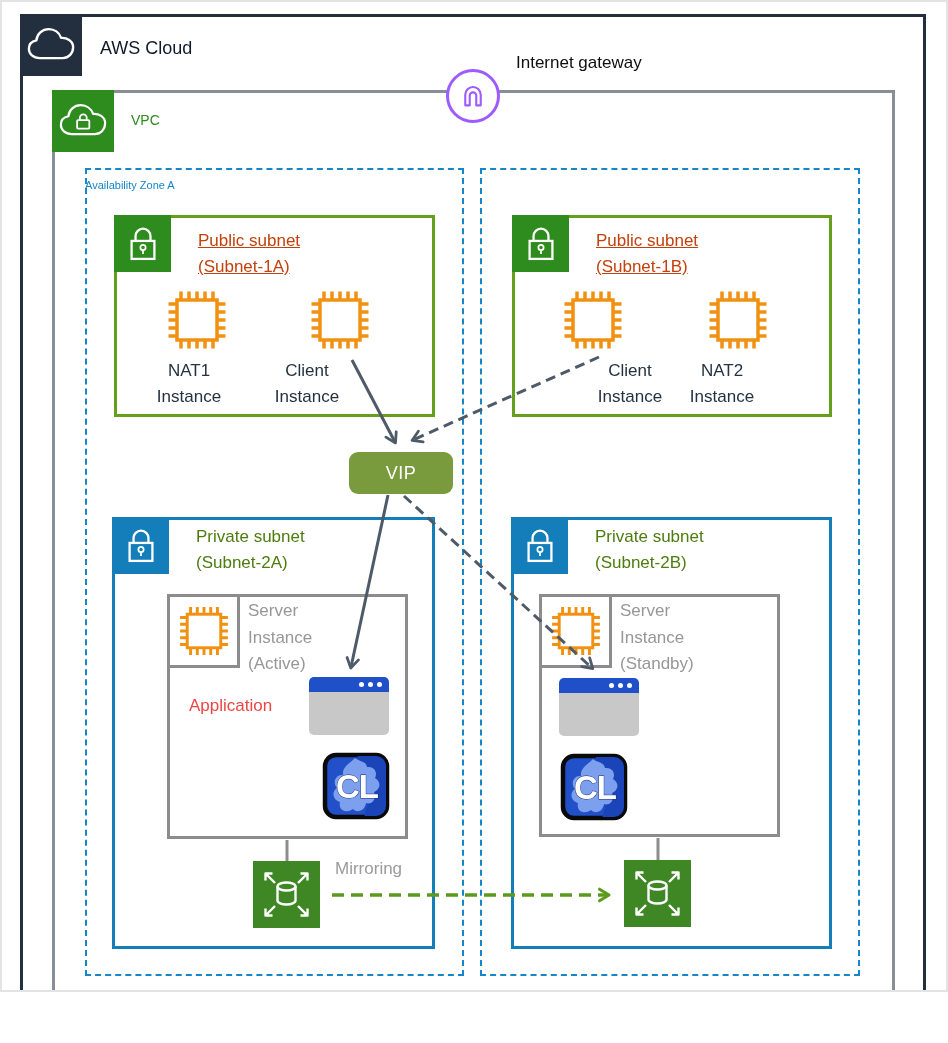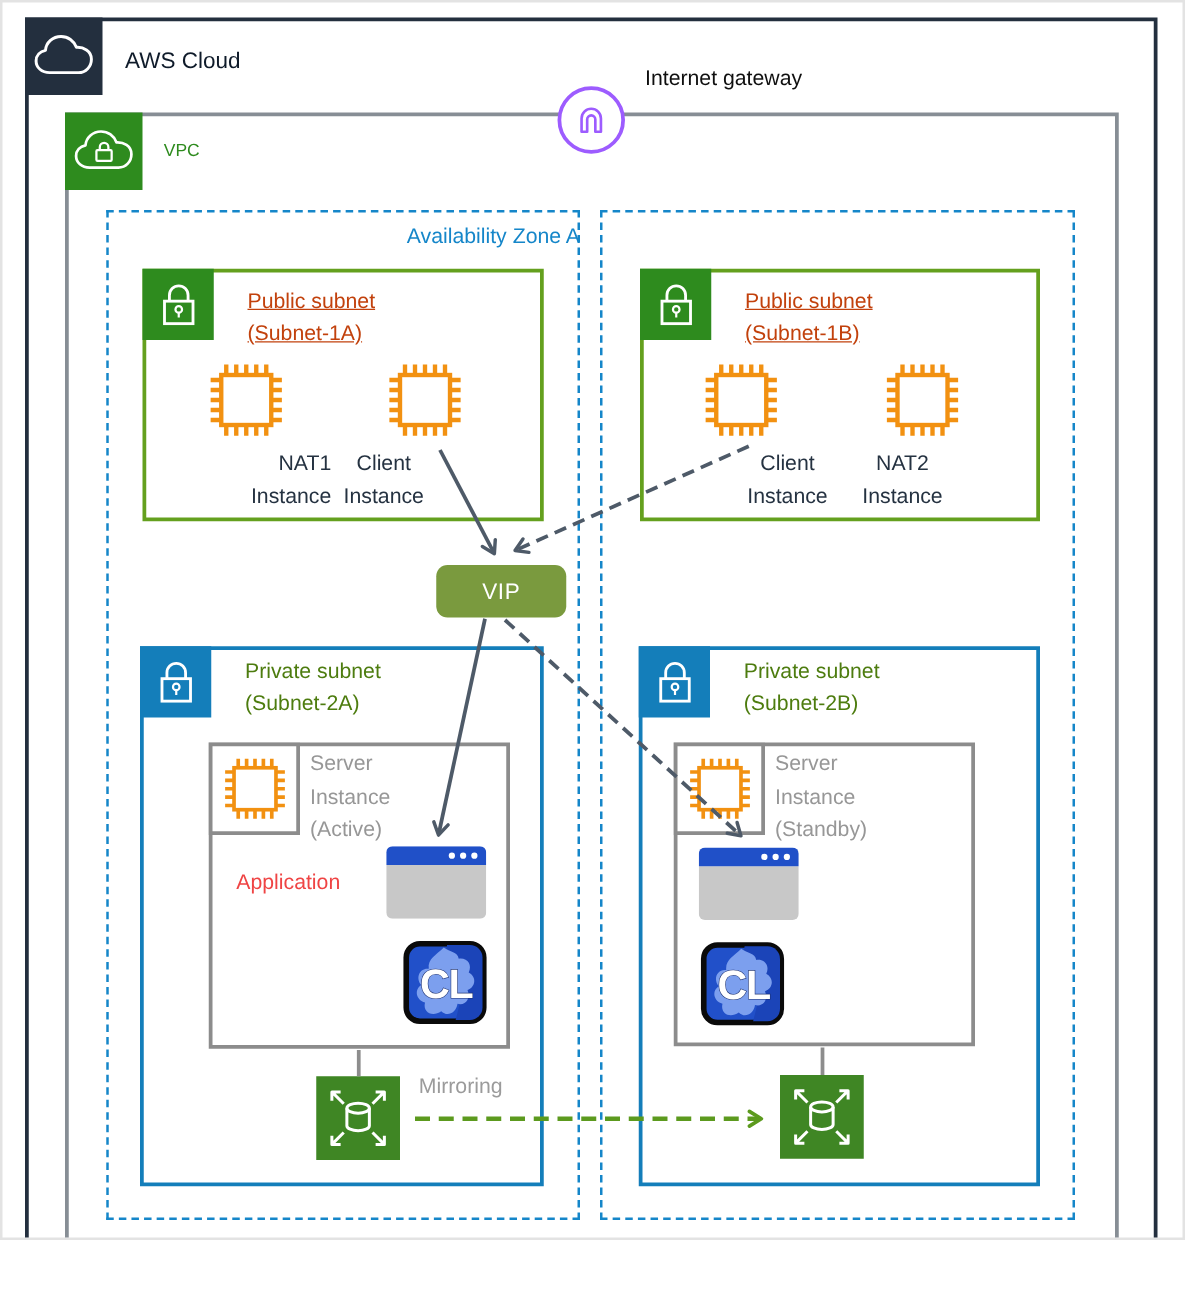--- a/index.html
+++ b/index.html
@@ -14,21 +14,21 @@
   .aws-icon{left:18px;top:12px;width:62px;height:62px;background:#232F3E;z-index:3;display:flex;align-items:center;justify-content:center;}
   .aws-label{left:98px;top:36px;font-size:18px;color:#0f1b2a;}
   .vpc-box{left:50px;top:88px;width:843px;height:911px;border:3px solid #878E95;}
   .vpc-icon{left:50px;top:88px;width:62px;height:62px;background:#2E8B1E;z-index:3;display:flex;align-items:center;justify-content:center;}
   .vpc-label{left:129px;top:110px;font-size:14px;color:#2E8B1E;}
   .igw-circle{left:444px;top:67px;width:54px;height:54px;background:#fff;border:3px solid #9D5CFF;border-radius:50%;z-index:4;display:flex;align-items:center;justify-content:center;}
   .igw-label{left:514px;top:51px;font-size:17px;color:#0f0f0f;}
   .az{border:2px dashed #1586C9;}
   .az-a{left:83px;top:166px;width:379px;height:808px;}
   .az-b{left:478px;top:166px;width:380px;height:808px;}
-  .az-label{top:177px;text-align:right;font-size:17px;color:#1586C9;}
+  .az-label{top:177px;text-align:left;font-size:11px;color:#1586C9;}
   .az-label.a{left:83px;width:379px;}
   .az-label.b{left:478px;width:380px;}
   .subnet-pub{border:3px solid #64A01E;}
   .subnet-priv{border:3px solid #147EBA;}
   .pub-a{left:112px;top:213px;width:321px;height:202px;}
   .pub-b{left:510px;top:213px;width:320px;height:202px;}
   .priv-a{left:110px;top:515px;width:323px;height:432px;}
   .priv-b{left:509px;top:515px;width:321px;height:432px;}
   .lock-sq{width:57px;height:57px;z-index:3;display:flex;align-items:center;justify-content:center;}
   .lock-green{background:#2E8B1E;}
@@ -142,21 +142,21 @@
       <path d="M15 2.5V11 M23 2.5V11 M31 2.5V11 M39 2.5V11 M47 2.5V11 M15 51V59.5 M23 51V59.5 M31 51V59.5 M39 51V59.5 M47 51V59.5 M2.5 15H11 M2.5 23H11 M2.5 31H11 M2.5 39H11 M2.5 47H11 M51 15H59.5 M51 23H59.5 M51 31H59.5 M51 39H59.5 M51 47H59.5"></path>
     </svg>
   </div>
   <div class="abs" style="left:705px;top:287px;">
     <svg width="62" height="62" viewBox="0 0 62 62" stroke="#F29111" stroke-width="3.5" fill="none">
       <rect x="11" y="11" width="40" height="40" fill="#fff"></rect>
       <path d="M15 2.5V11 M23 2.5V11 M31 2.5V11 M39 2.5V11 M47 2.5V11 M15 51V59.5 M23 51V59.5 M31 51V59.5 M39 51V59.5 M47 51V59.5 M2.5 15H11 M2.5 23H11 M2.5 31H11 M2.5 39H11 M2.5 47H11 M51 15H59.5 M51 23H59.5 M51 31H59.5 M51 39H59.5 M51 47H59.5"></path>
     </svg>
   </div>
 
-  <div class="abs inst-label" style="left:143px;top:356px;text-align:right;">
+  <div class="abs inst-label" style="left:127px;top:356px;">
     <div>NAT1</div>
     <div>Instance</div>
   </div>
   <div class="abs inst-label" style="left:245px;top:356px;">
     <div>Client</div>
     <div>Instance</div>
   </div>
   <div class="abs inst-label" style="left:568px;top:356px;">
     <div>Client</div>
     <div>Instance</div>

